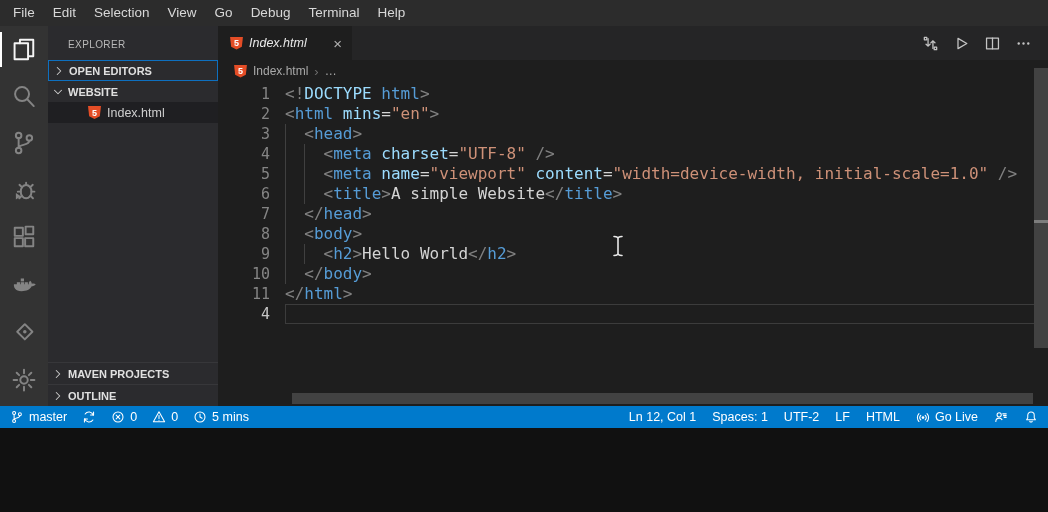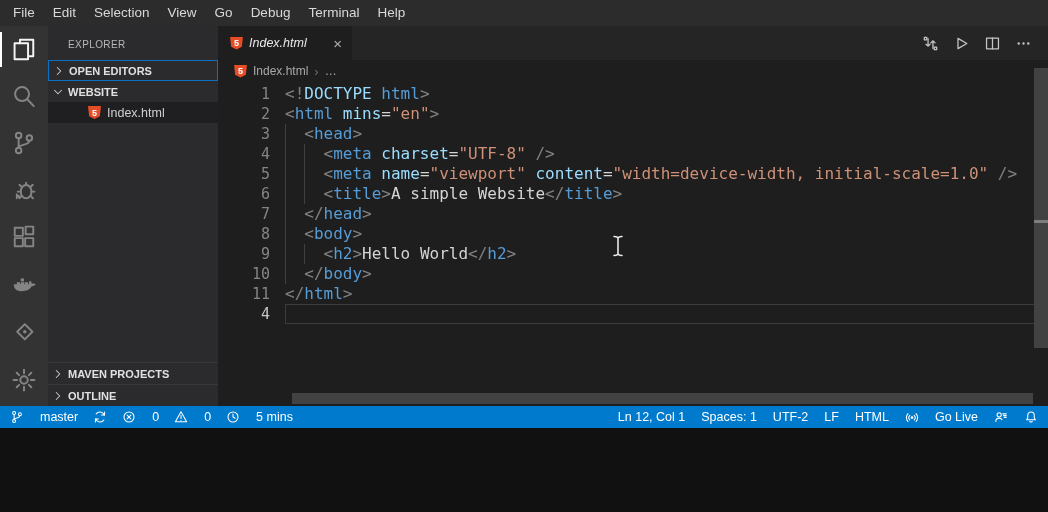--- a/index.html
+++ b/index.html
@@ -61,21 +61,21 @@
   .vscroll { position:absolute; right:0; top:42px; width:14px; height:280px; background:#424242; }
   .vscroll-band { position:absolute; left:0; right:0; top:152px; height:3px; background:#7d7d7d; }
   .hscroll { position:absolute; left:74px; right:15px; bottom:2px; height:11px; background:#424242; }
   
   .ibeam { position:absolute; left:612px; top:234px; width:12px; height:24px; pointer-events:none; }
   
   .statusbar {
     position:absolute; left:0; right:0; bottom:0; height:22px; background:#007acc;
     display:flex; align-items:center; color:#ffffff; font-size:12.5px; padding:0 10px;
   }
-  .sb-item { display:flex; gap:16px; margin-right:15px; white-space:nowrap; }
+  .sb-item { display:flex; gap:5px; margin-right:15px; white-space:nowrap; }
   .sb-right { margin-left:auto; display:flex; align-items:center; }
   .sb-right .sb-item { margin-right:0; margin-left:16px; }
   .icon { display:inline-flex; align-items:center; justify-content:center; }
   svg { display:block; }
 </style>
 </head>
 <body>
 
 <div class="app">
 

